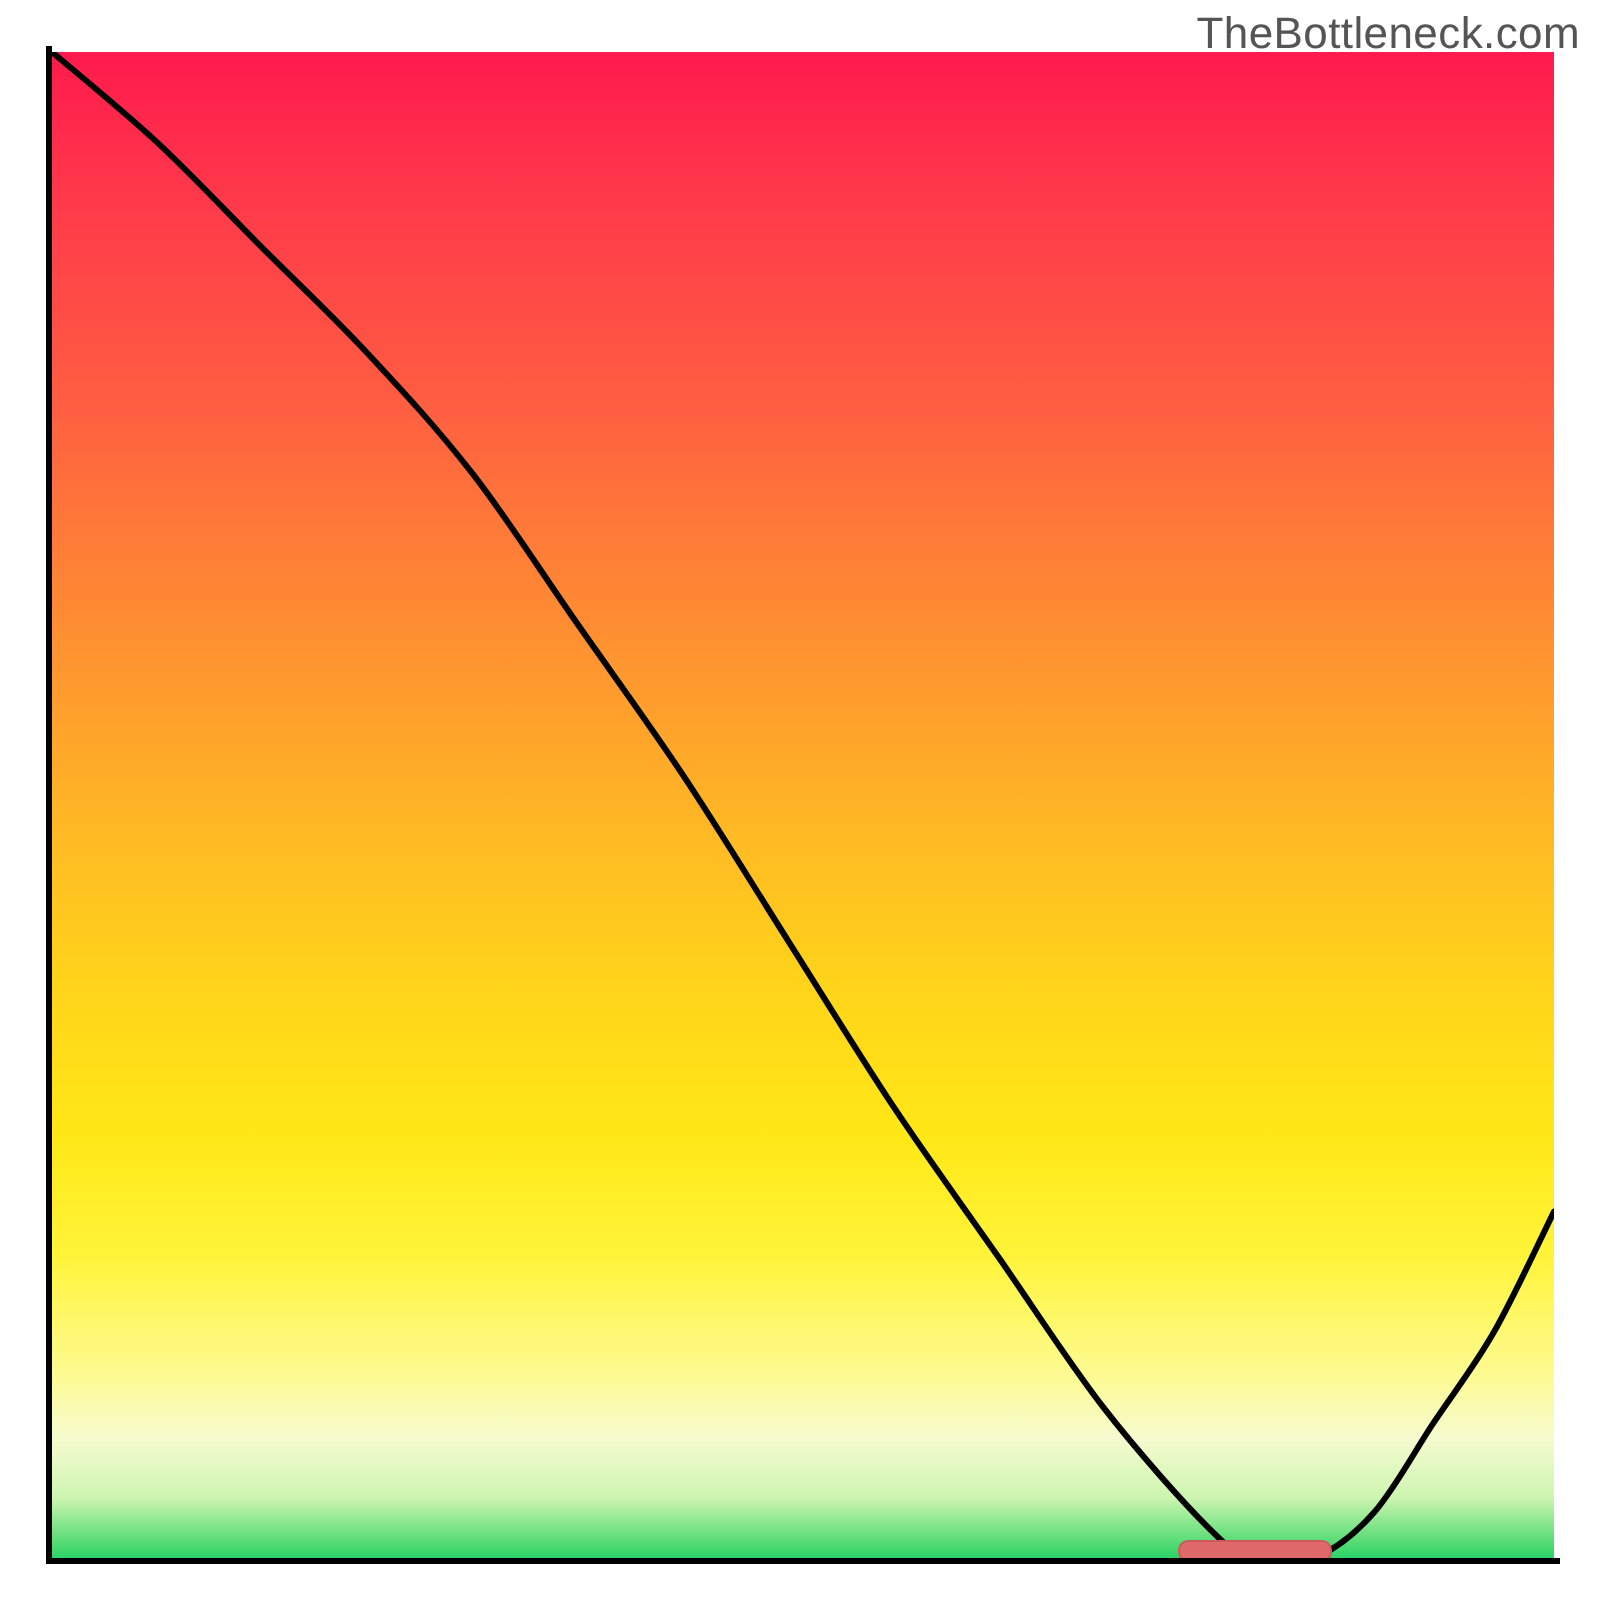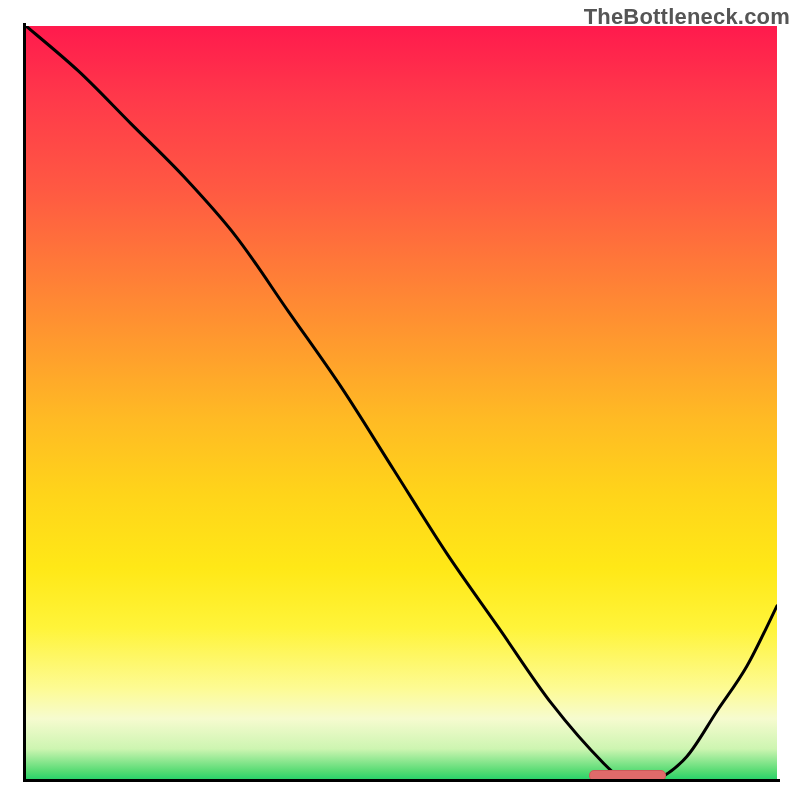--- a/index.html
+++ b/index.html
@@ -14,21 +14,21 @@
   .container {
     position: relative;
     width: 800px;
     height: 800px;
   }
   .attribution {
     position: absolute;
     top: 4px;
     right: 10px;
     font-size: 22px;
-    font-weight: bold;
+    font-weight: normal;
     color: #555;
     letter-spacing: 0.2px;
   }
   .plot-area {
     position: absolute;
     left: 26px;
     top: 26px;
     width: 751px;
     height: 753px;
     

